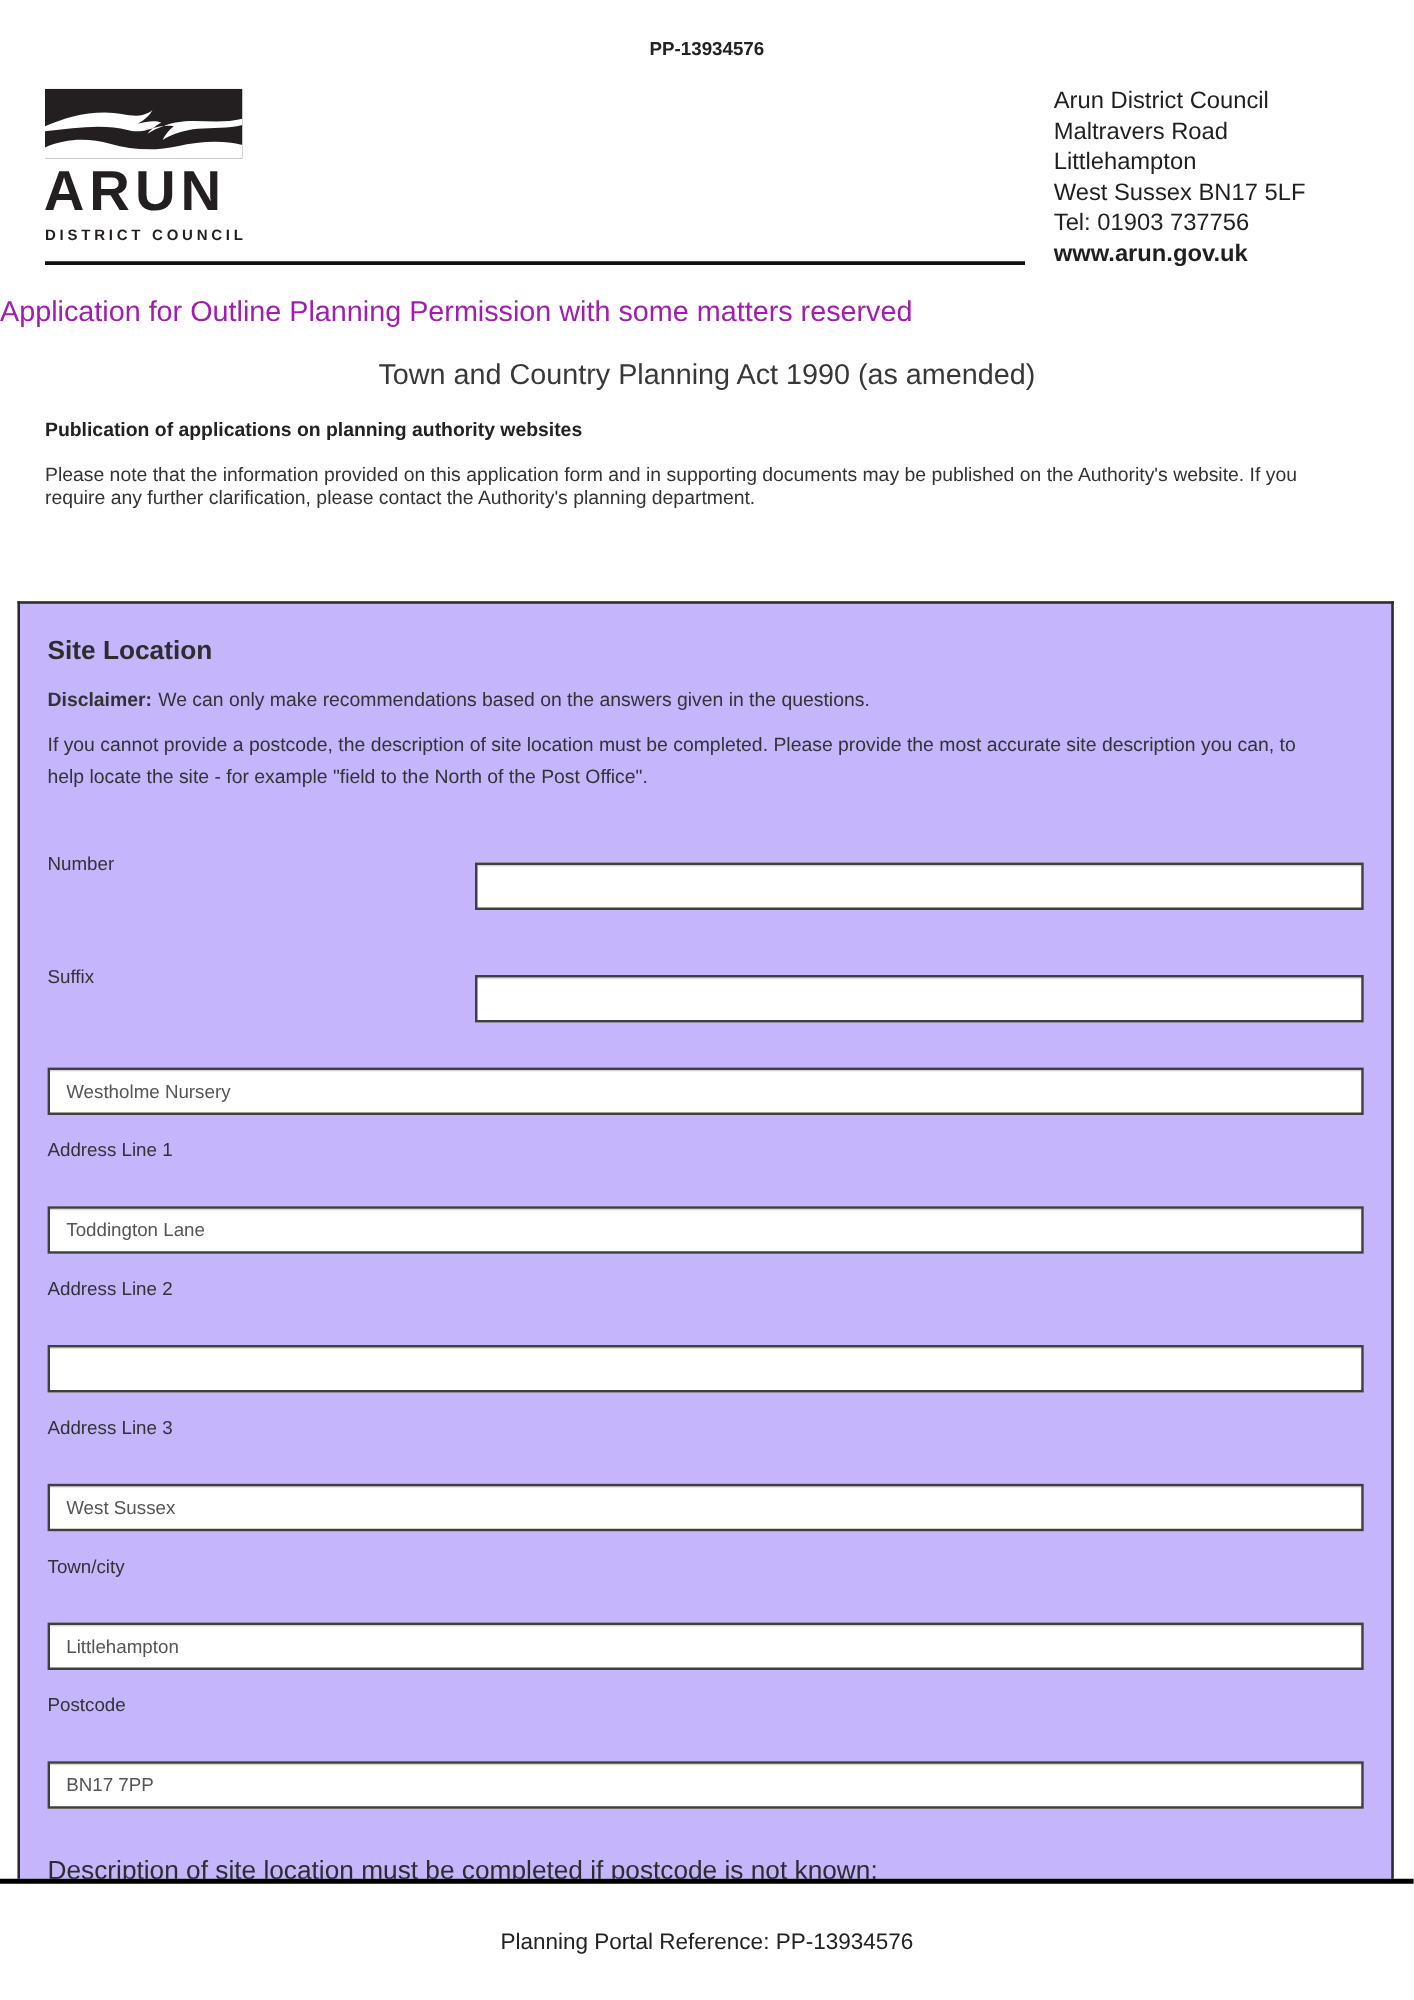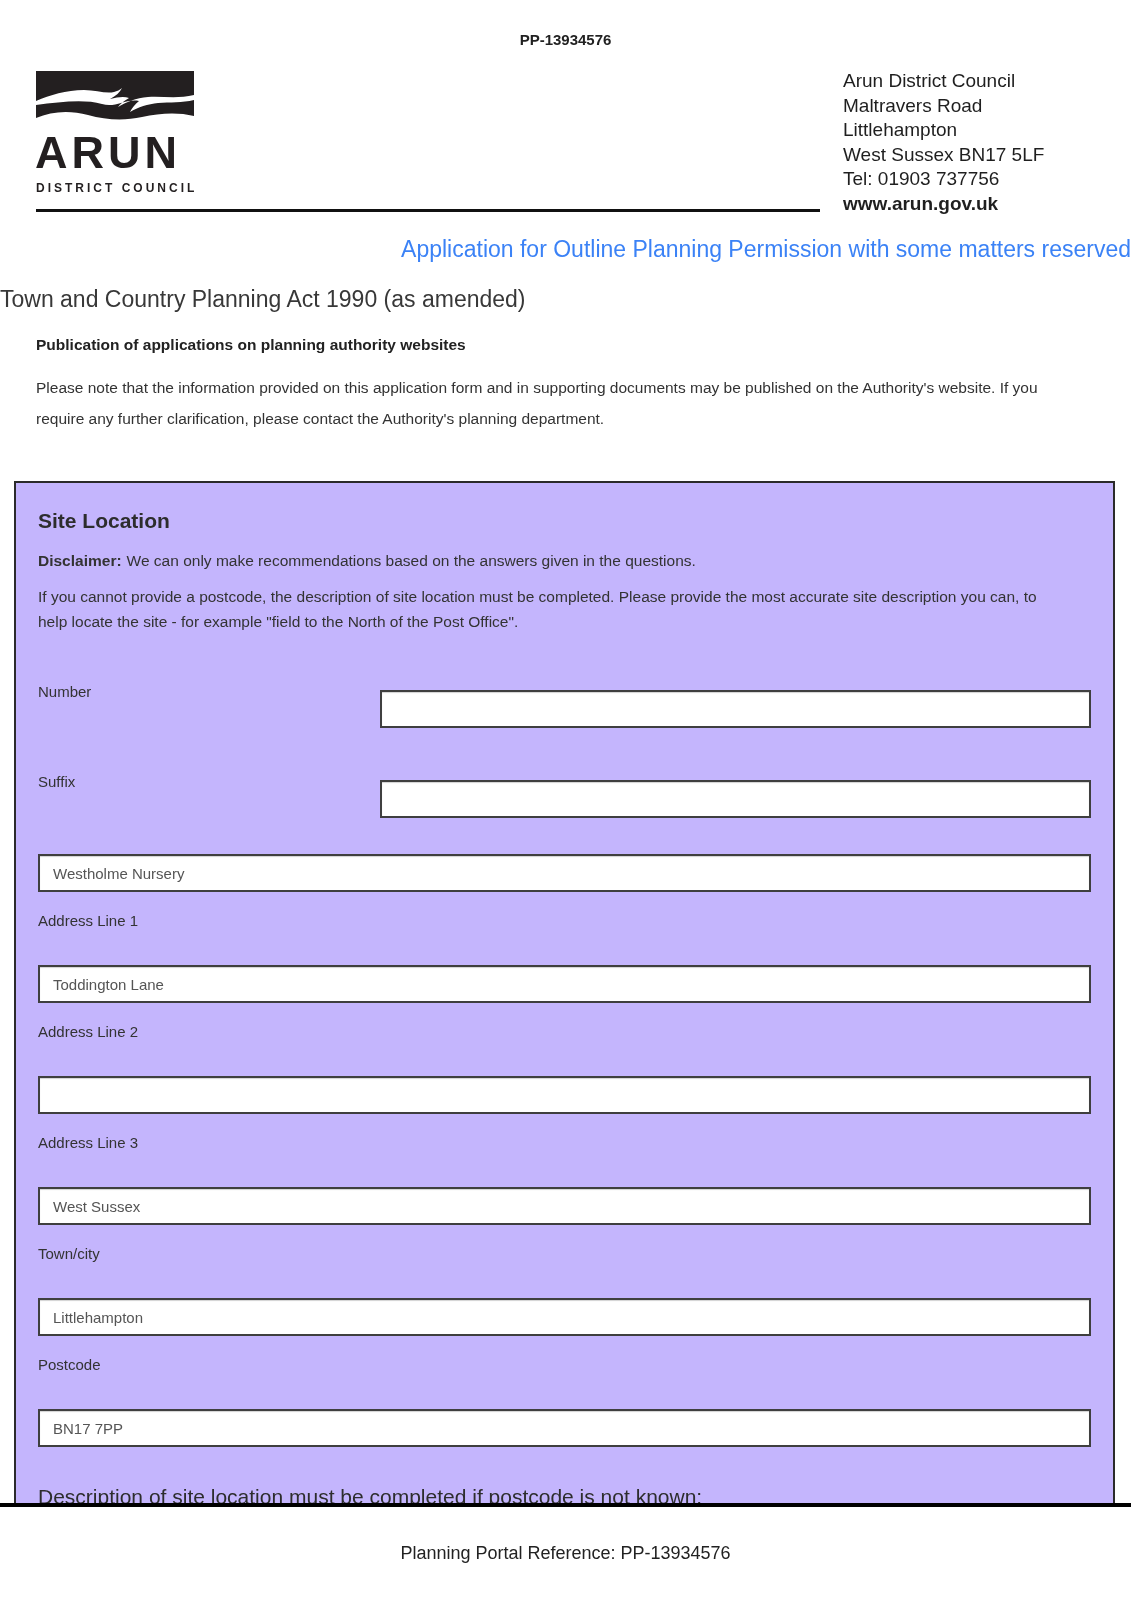--- a/index.html
+++ b/index.html
@@ -22,28 +22,28 @@
 
   
   .addr { position:absolute; left:843px; top:69px; font-size:19px;
     line-height:24.5px; color:#1f1f1f; }
   .addr .web { font-weight:bold; }
 
   .header-rule { position:absolute; left:36px; top:209px; width:784px;
     height:3px; background:#111; }
 
   .doc-title { position:absolute; top:236px; left:0; right:0;
-    text-align:right; font-size:23px; color:#3b82f6; }
+    text-align:left; font-size:23px; color:#a21caf; }
   .doc-subtitle { position:absolute; top:286px; left:0; right:0;
-    font-size:23px; color:#383838; }
+    text-align:center; font-size:23px; color:#383838; }
 
   .pub-heading { position:absolute; left:36px; top:336px;
     font-size:15.5px; font-weight:bold; color:#222; }
   .pub-text { position:absolute; left:36px; top:372px; width:1028px;
-    font-size:15.5px; line-height:31px; color:#333; }
+    font-size:15.5px; line-height:18px; color:#333; }
 
   
   .form-box { position:absolute; left:14px; top:481px; width:1101px;
     height:1022px; box-sizing:border-box; border:2px solid #2b2b2b;
     border-bottom:none; padding:3px 22px; overflow:hidden; background:#c4b5fd; }
 
   .section-heading { font-size:21px; font-weight:bold; color:#2d2d2d;
     margin:23px 0 0 0; }
   .disclaimer { margin-top:19px; font-size:15.5px; color:#333; }
   .disclaimer .disc-label { font-weight:bold; margin-right:5px; }

